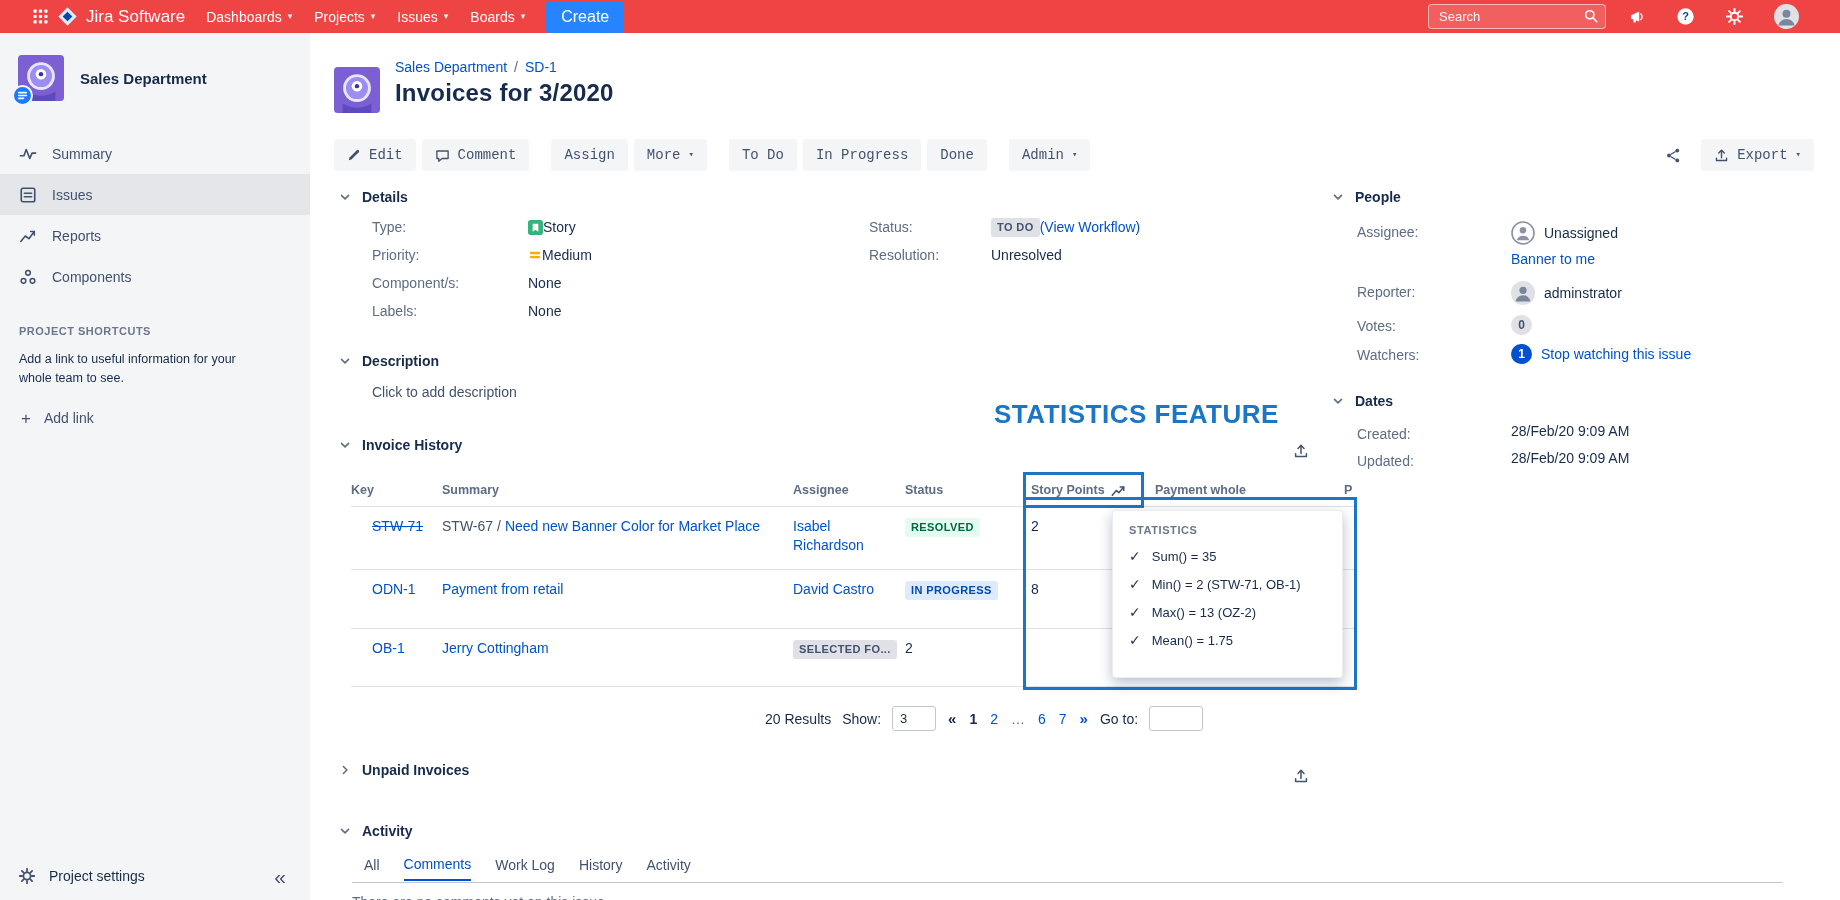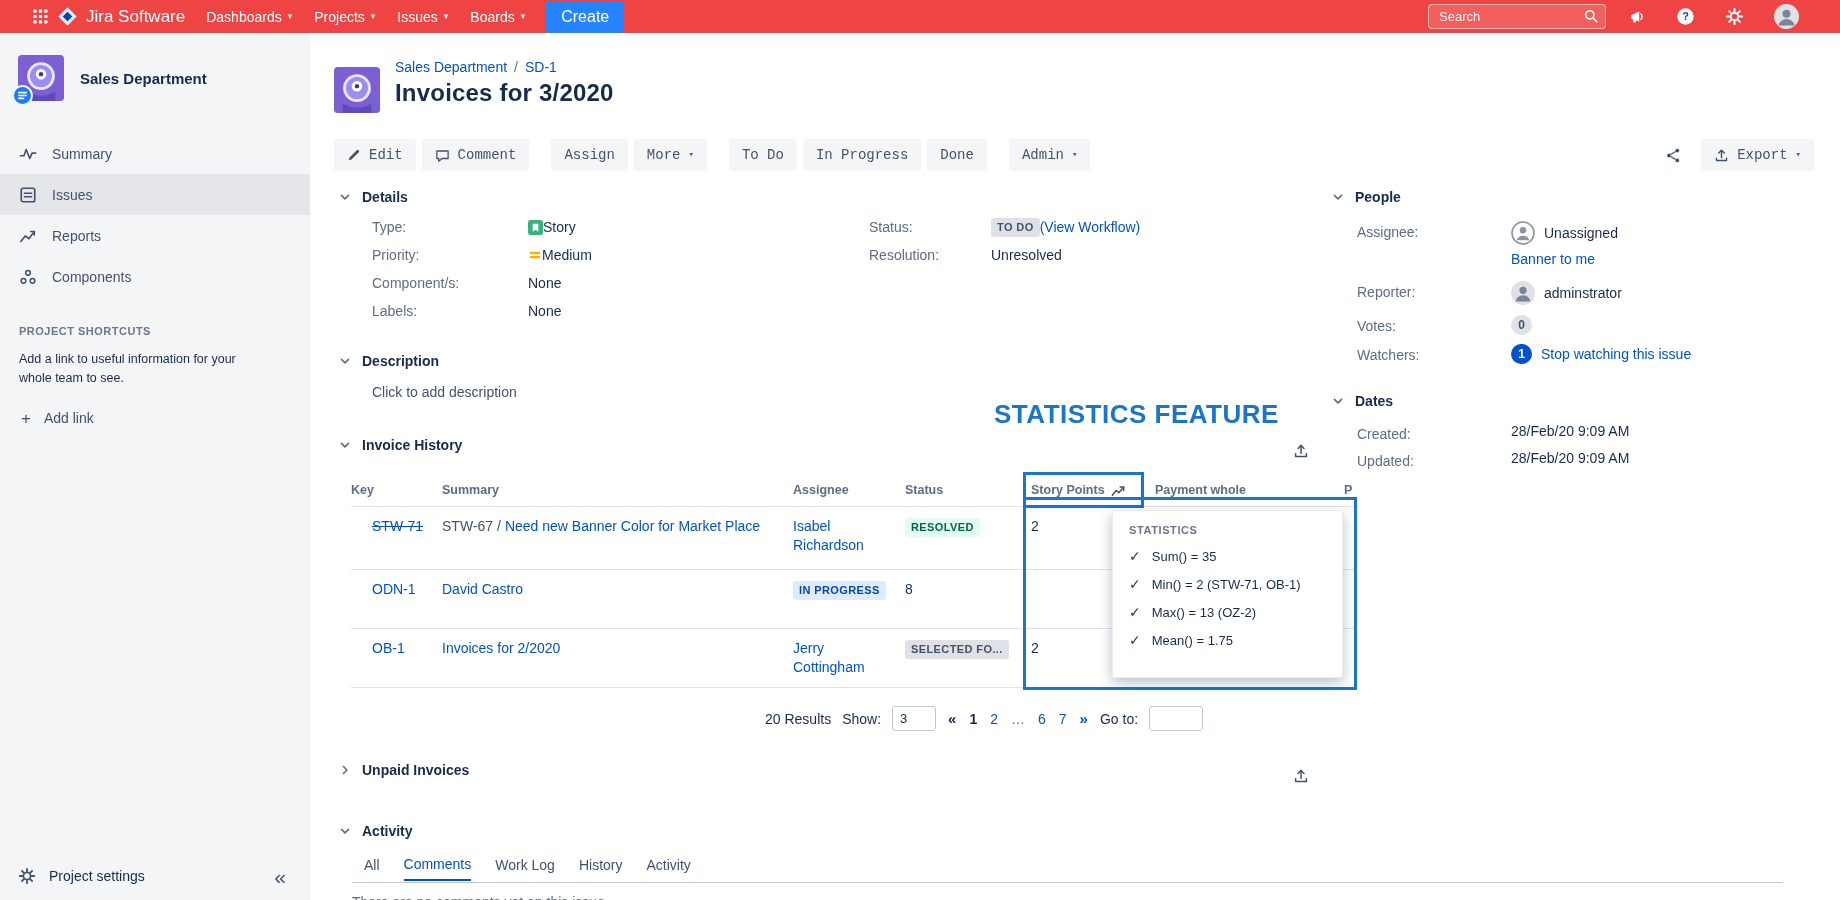--- a/index.html
+++ b/index.html
@@ -479,29 +479,29 @@
         <div class="tc c-key"><a class="lnk strike">STW-71</a></div>
         <div class="tc c-sum"><span class="sum-prefix">STW-67 /</span><a class="lnk">Need new Banner Color for Market Place</a></div>
         <div class="tc"><a class="lnk">Isabel Richardson</a></div>
         <div class="tc"><span class="loz loz-green">RESOLVED</span></div>
         <div class="tc">2</div>
         <div class="tc"></div>
         <div class="tc"></div>
       </div>
       <div class="trow r2">
         <div class="tc c-key"><a class="lnk">ODN-1</a></div>
+        <div class="tc c-sum"><a class="lnk">Payment from retail</a></div>
         <div class="tc"><a class="lnk">David Castro</a></div>
         <div class="tc"><span class="loz loz-blue">IN PROGRESS</span></div>
         <div class="tc">8</div>
         <div class="tc"></div>
         <div class="tc"></div>
       </div>
       <div class="trow r3">
         <div class="tc c-key"><a class="lnk">OB-1</a></div>
-        <div class="tc c-sum"><a class="lnk">Invoices for 2/2020</a></div>
         <div class="tc"><a class="lnk">Jerry Cottingham</a></div>
         <div class="tc"><span class="loz loz-gray">SELECTED FO...</span></div>
         <div class="tc">2</div>
         <div class="tc"></div>
         <div class="tc"></div>
       </div>
     </div>
 
     <div id="sp-box"></div>
     <div id="stats-outline"></div>

